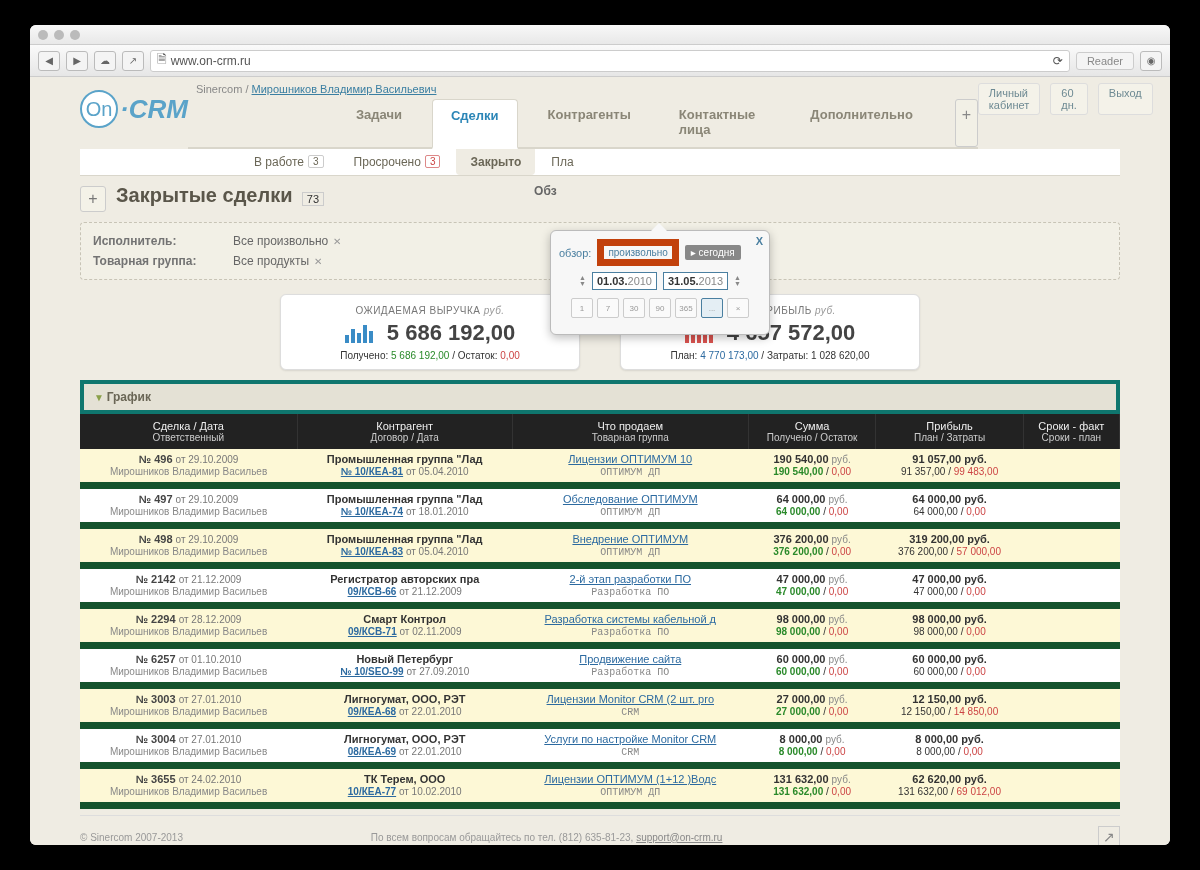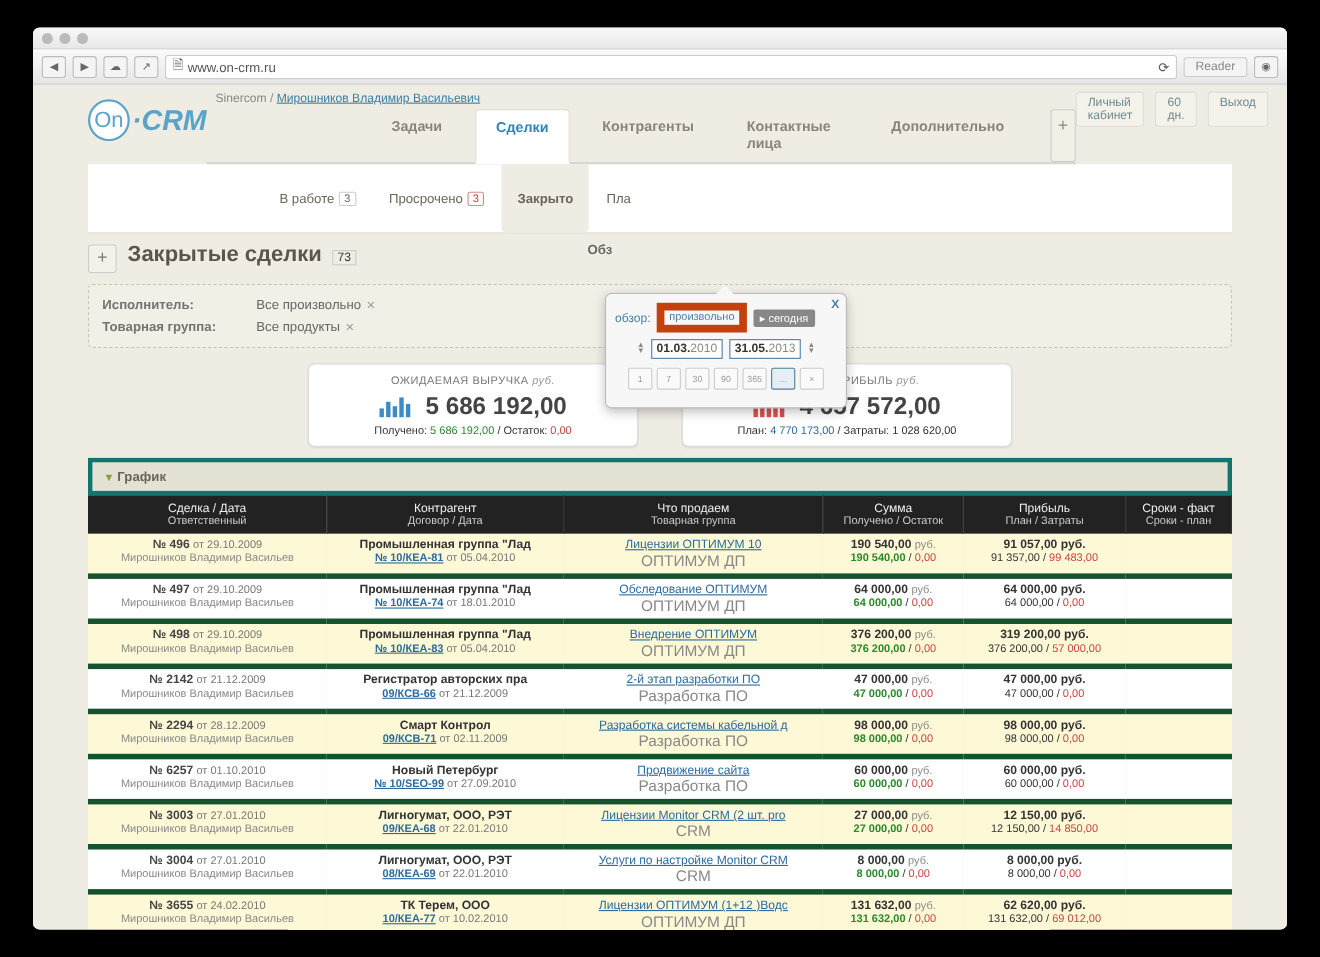--- a/index.html
+++ b/index.html
@@ -40,21 +40,21 @@
   .breadcrumb a { color:#3b7fa2; text-decoration:underline;}
   
   
   .nav { display:flex; gap:12px; margin-top:4px; border-bottom:2px solid #d9d6cb; padding-left:150px;}
   .nav-tab { padding:8px 18px 10px; font-size:13px; font-weight:bold; color:#8a8677; cursor:pointer; border-radius:4px 4px 0 0;}
   .nav-tab.active { background:#fff; color:#2c86b7; border:1px solid #d9d6cb; border-bottom:2px solid #fff; margin-bottom:-2px;}
   .nav-plus { width:30px; text-align:center; font-size:16px; color:#888; padding:6px 0; border:1px solid #ccc; border-radius:3px; margin-left:12px; background:#f2f0e6;}
   
   
   .subtabs { display:flex; gap:2px; padding-left:160px; background:#fff; border-bottom:1px solid #d9d6cb; font-size:12px;}
-  .subtab { padding:24px 14px; color:#6b6757; display:flex; align-items:flex-end; gap:4px; cursor:pointer;}
+  .subtab { padding:6px 14px; color:#6b6757; display:flex; align-items:flex-start; gap:4px; cursor:pointer;}
   .subtab.active { background:#efece3; border-radius:0 0 4px 4px; font-weight:bold;}
   .subtab .badge { border:1px solid #ccc; padding:0 4px; font-size:10px; border-radius:2px; background:#fff;}
   .subtab .badge.red { border-color:#d88; color:#c44;}
   
   
   .content-head { display:flex; align-items:flex-start; gap:10px; padding:8px 0 4px;}
   .plus-box { width:26px; height:26px; border:1px solid #ccc; background:#f4f2e8; display:flex; align-items:center; justify-content:center; font-size:16px; color:#777; border-radius:3px; margin-top:2px;}
   .page-title { font-size:20px; font-weight:bold; color:#5a564a;}
   .title-count { border:1px solid #ccc; padding:0 4px; font-size:11px; margin-left:6px; vertical-align:middle;}
   
@@ -101,33 +101,33 @@
   
   
   .section-hd { background:#e4e1d5; border:4px solid #0f766e; padding:6px 10px; font-size:12px; font-weight:bold; color:#6a6656; margin-top:6px;}
   .section-hd::before { content:"▼ "; color:#8aa04a; font-size:10px;}
   
   
   .tbl { width:100%; border-collapse:collapse; font-size:11px;}
   .tbl thead { background:#222; color:#eee;}
   .tbl thead th { padding:6px 4px; font-weight:normal; text-align:center; border-right:1px solid #333;}
   .tbl thead .sub { display:block; font-size:10px; color:#ccc;}
-  .tbl tbody tr { border-bottom:5px solid #14532d;}
+  .tbl tbody tr { border-bottom:7px solid #14532d;}
   .tbl tbody tr.yl { background:#fdf8d6;}
   .tbl tbody tr.wt { background:#fff;}
   .tbl td { padding:4px 6px; text-align:center; vertical-align:top;}
   .deal-no { font-weight:bold; color:#444;}
   .deal-date { color:#777; font-size:10px;}
   .resp { color:#888; font-size:10px;}
   .cpty { font-weight:bold; color:#333;}
   .contract { font-size:10px;}
   .contract a { color:#2c6aa0; font-weight:bold; text-decoration:underline;}
   .contract .cd { color:#777;}
   .prod a { color:#2c6aa0; text-decoration:underline;}
-  .prod .grp { color:#888; font-size:14px;}
+  .prod .grp { color:#888; font-size:10px;font-family:Liberation Mono, monospace;}
   .sum { font-weight:bold; color:#333;}
   .sum .cur { color:#888; font-weight:normal; font-size:10px;}
   .sum-sub { font-size:10px;}
   .sum-sub .g { color:#2a8a2a; font-weight:bold;} .sum-sub .r { color:#c44;}
   .prof { font-weight:bold;}
   .prof-sub { font-size:10px;}
   .prof-sub .r { color:#c44;}
   
   
   .footer { display:flex; align-items:center; padding:10px 0 4px; font-size:10px; color:#999; border-top:1px solid #ddd; margin-top:6px;}

